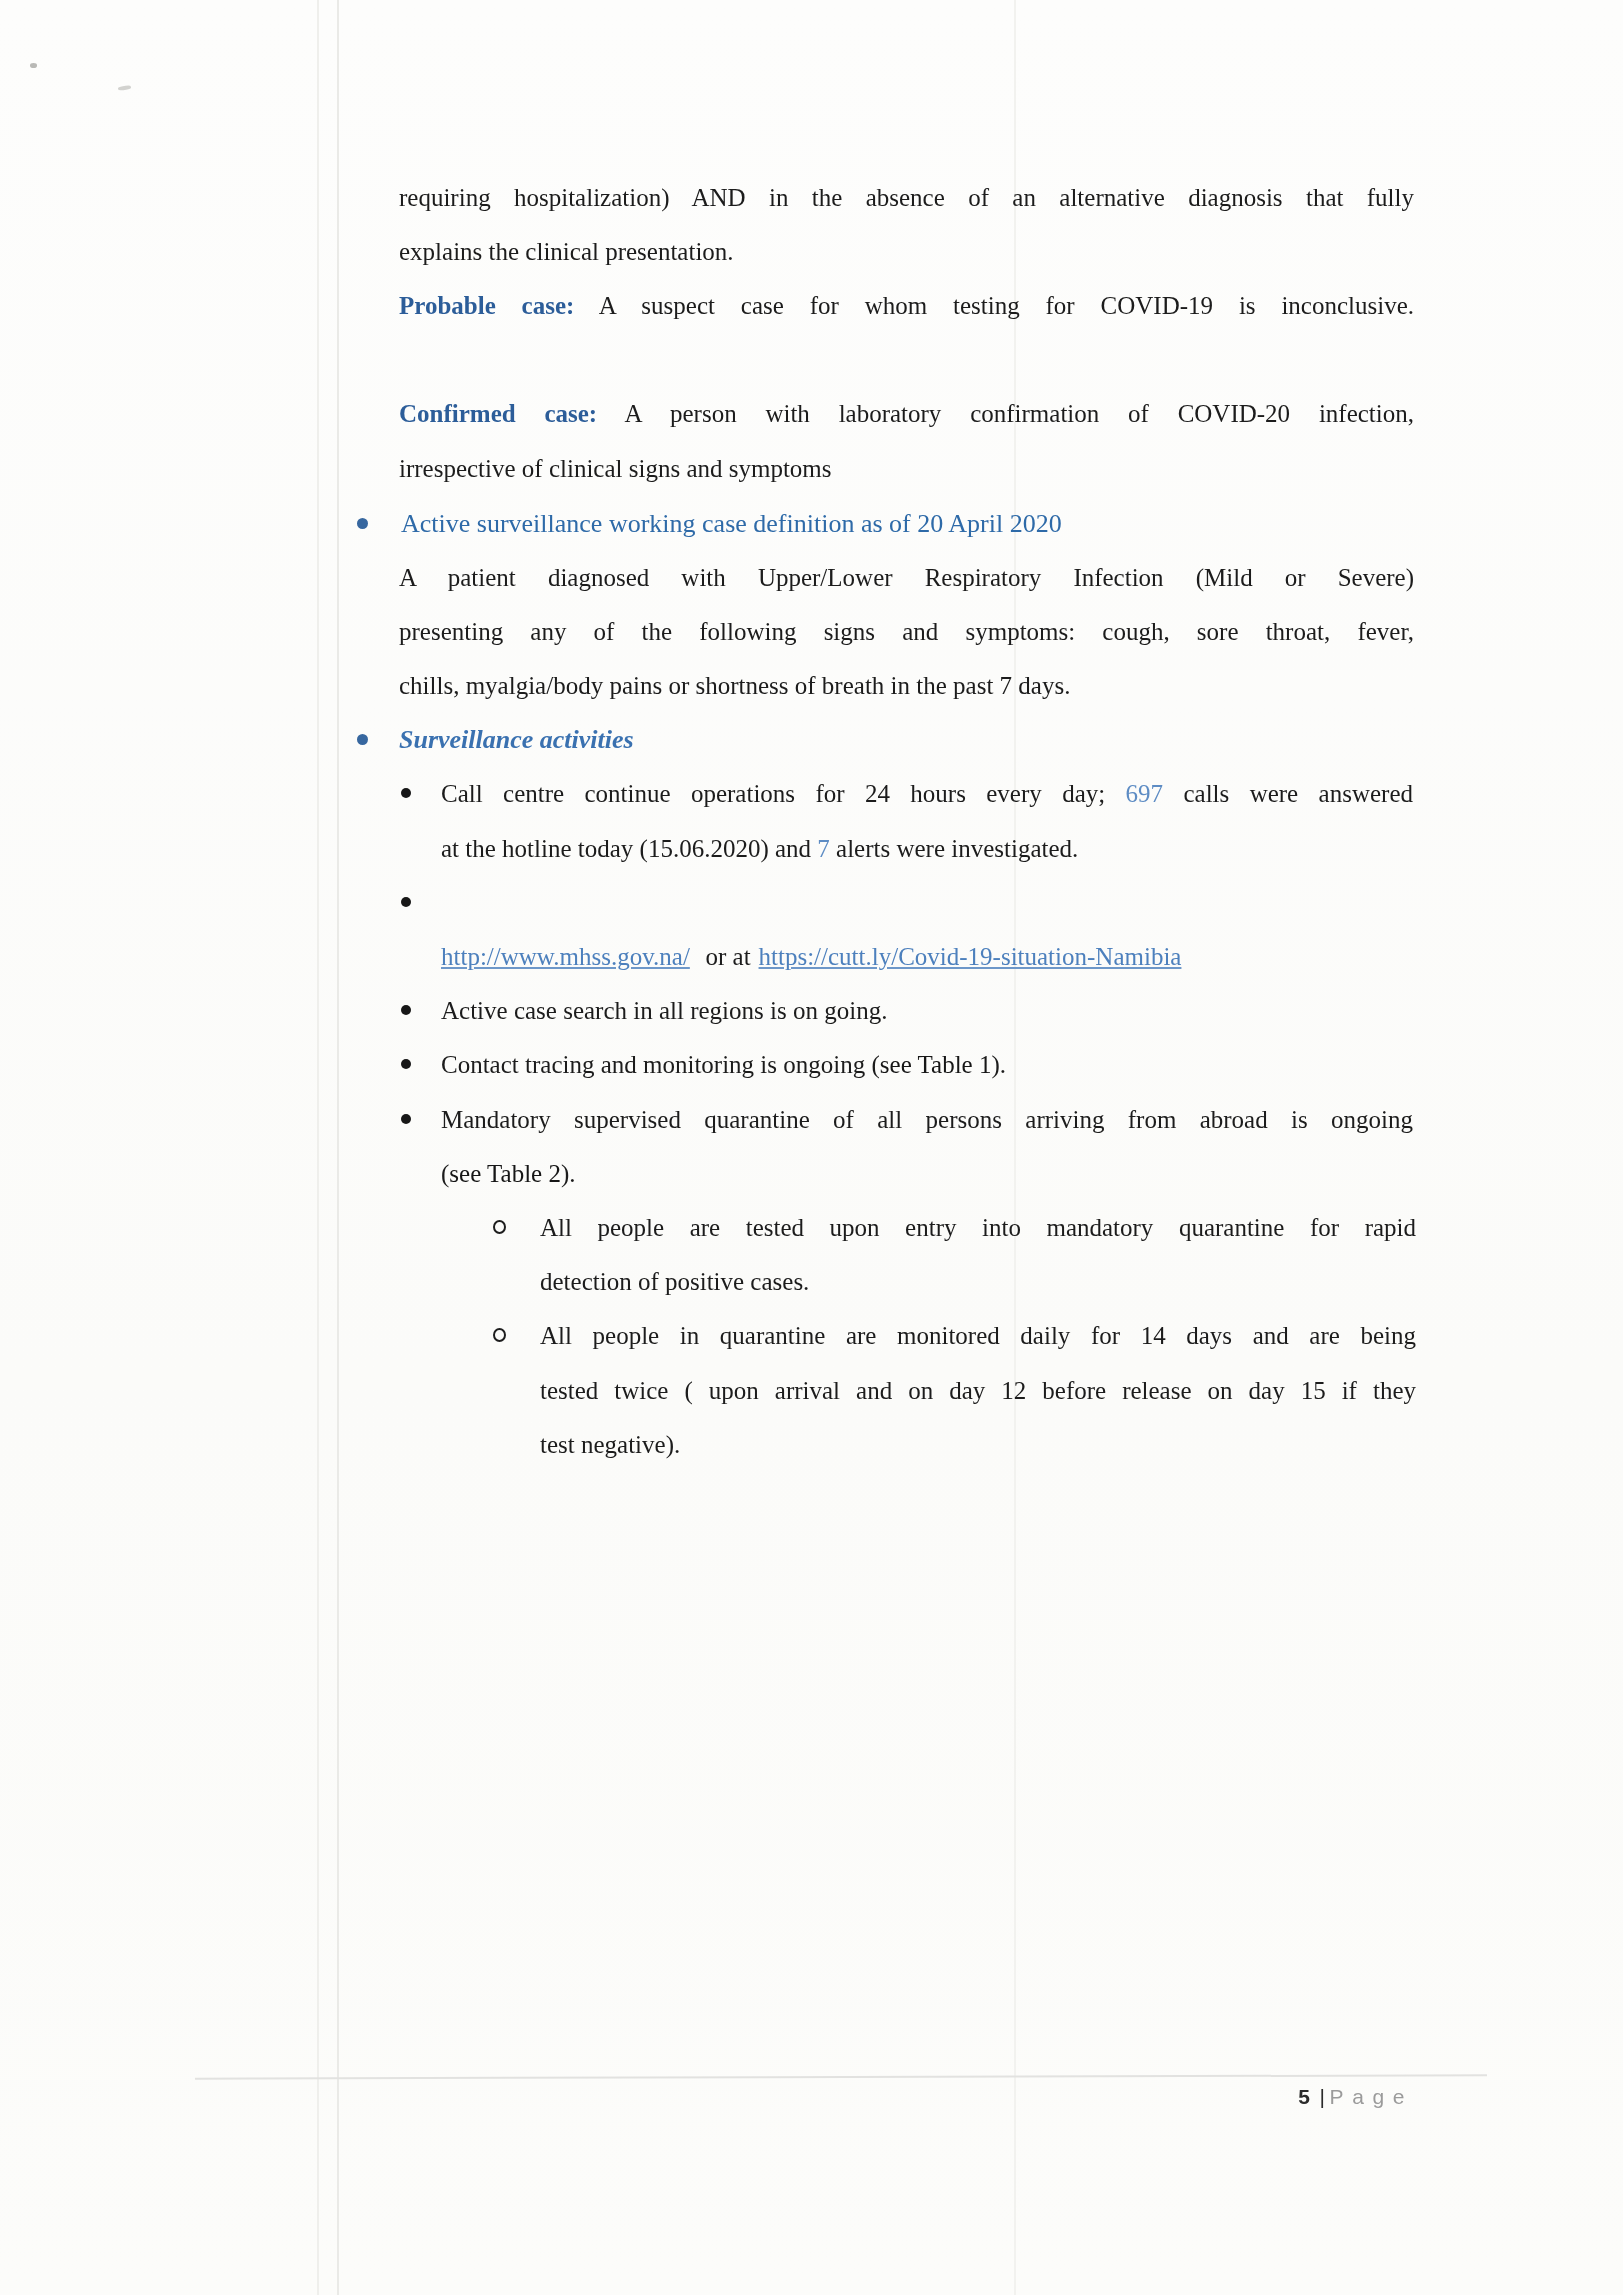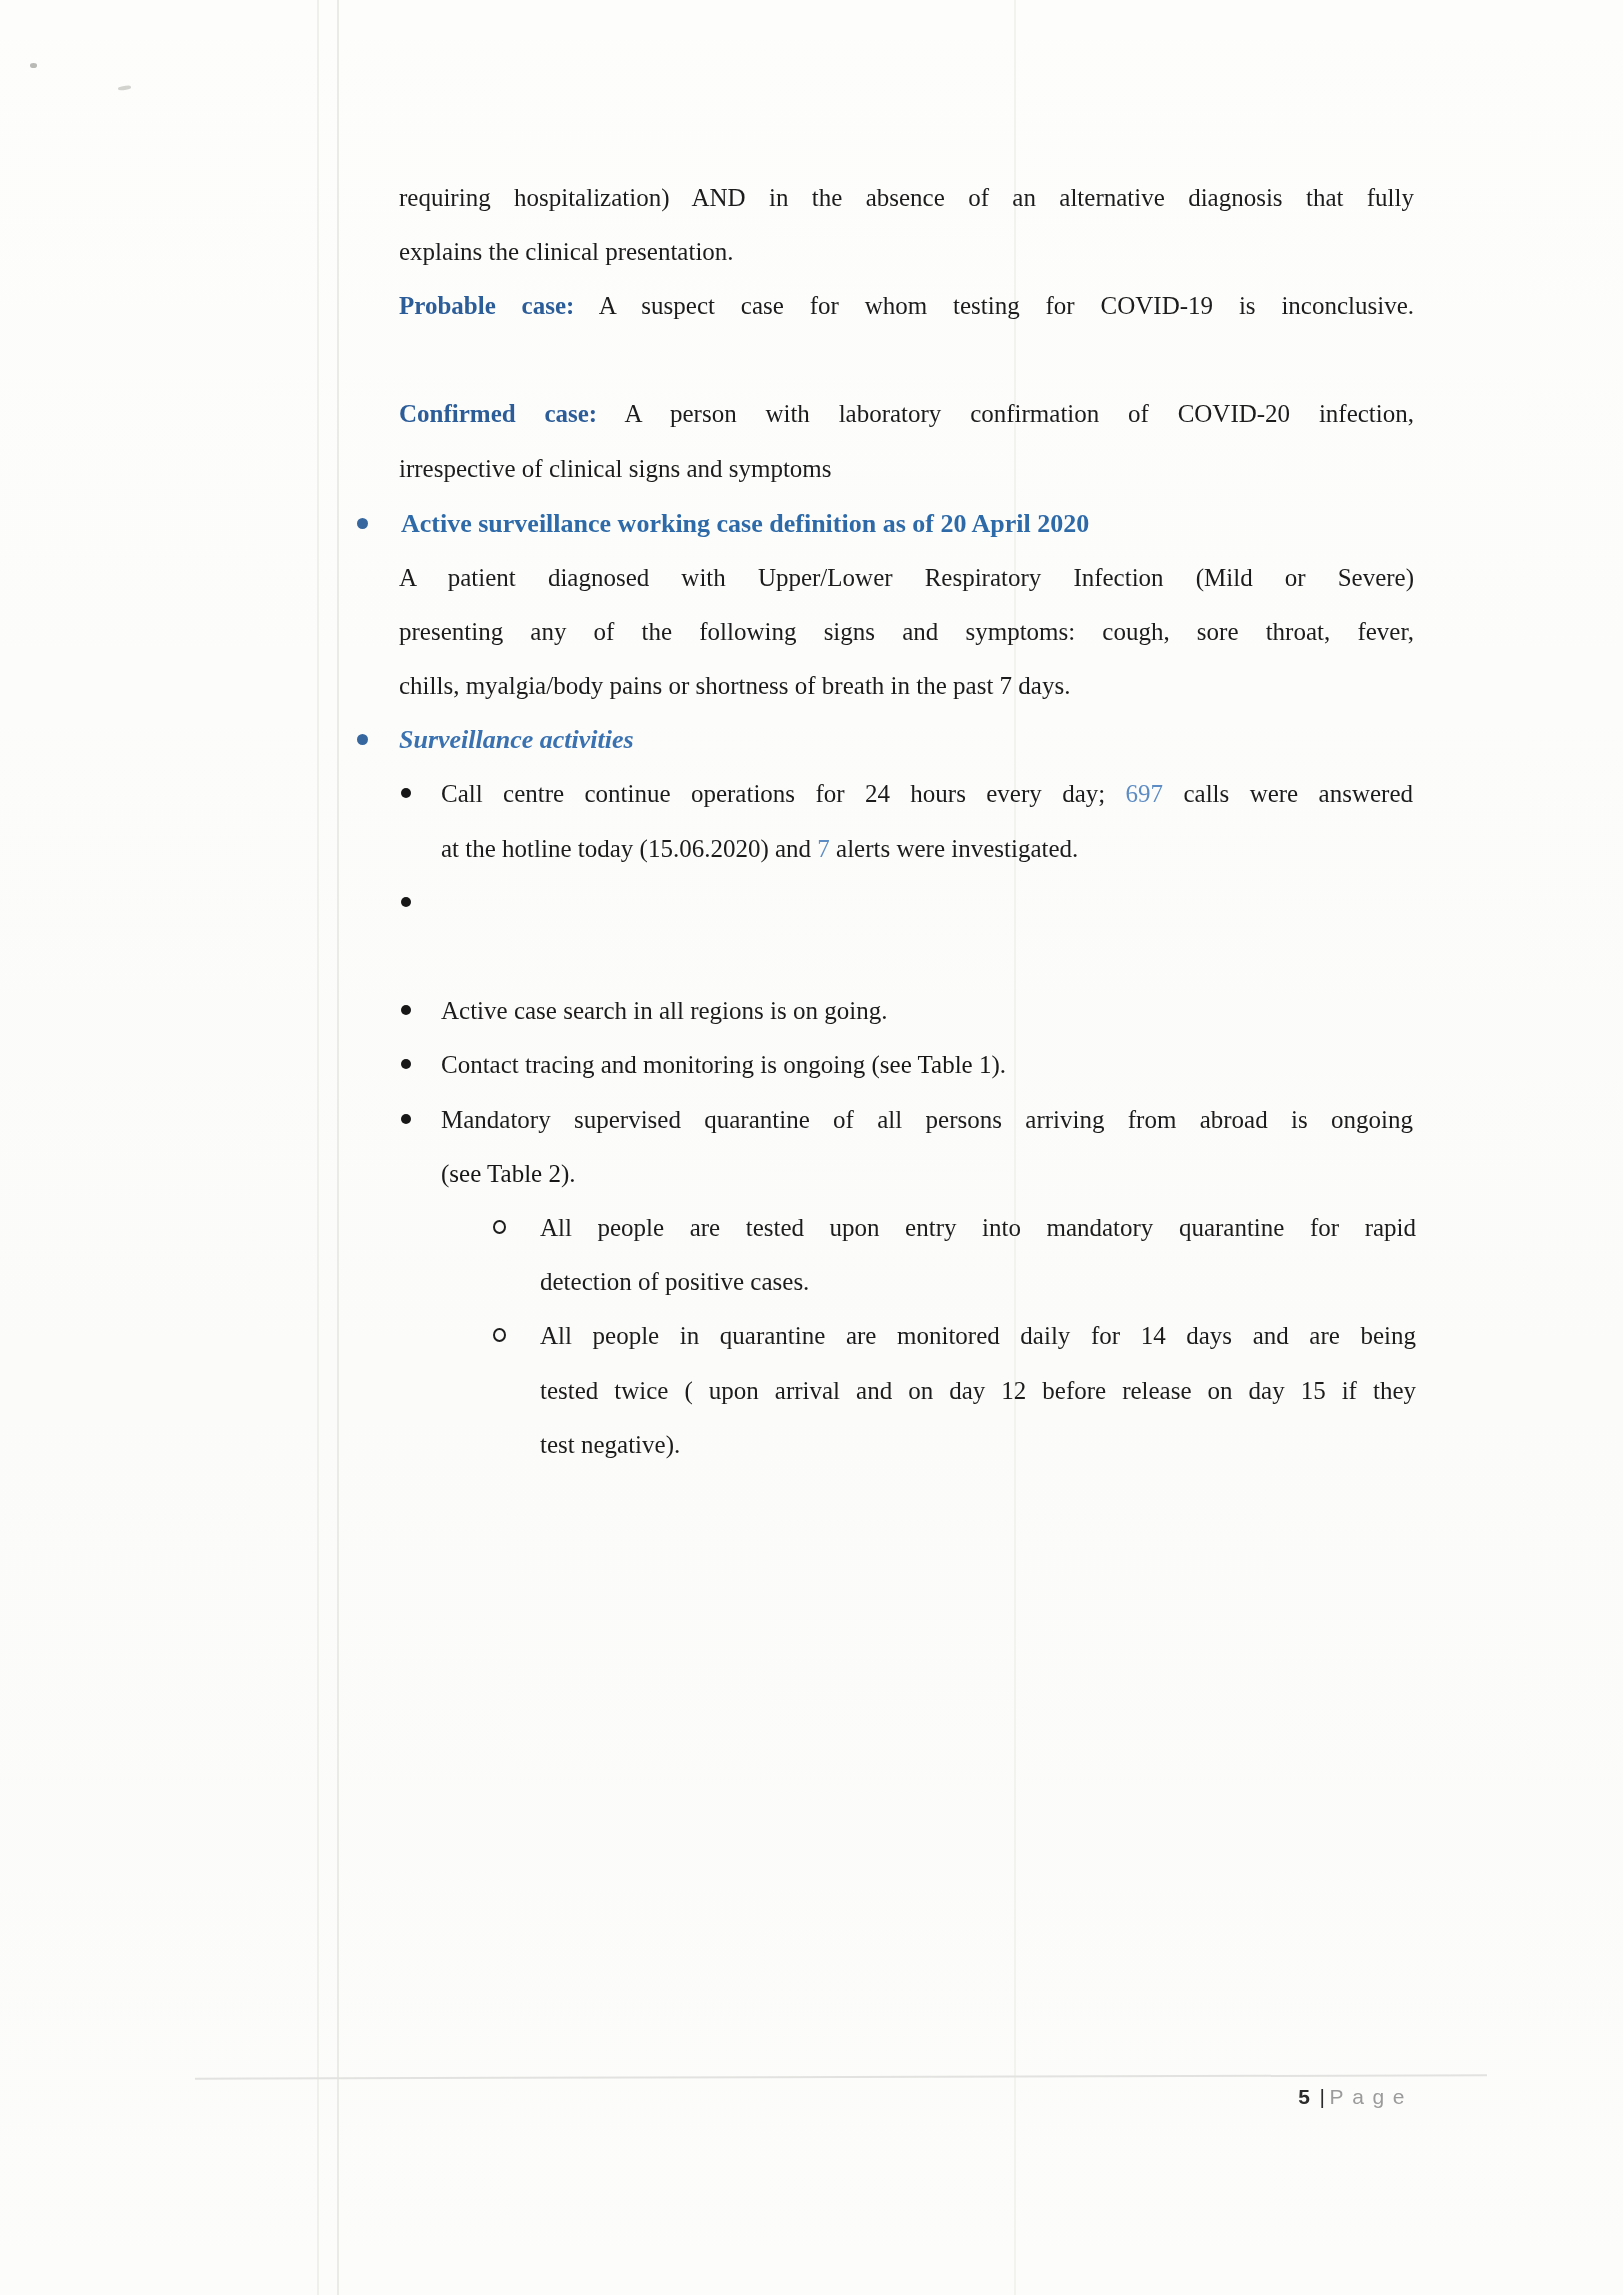--- a/index.html
+++ b/index.html
@@ -13,21 +13,21 @@
   .ln{
     position:absolute;
     font:25px/55px "Liberation Serif", serif;
     color:#1c1c1c;
     letter-spacing:0px;
   }
   .j{text-align:justify;text-align-last:justify;}
   .nw{white-space:nowrap;}
   
   .bb{color:#2c5d99;font-weight:bold;}                       
-  .hd{color:#2e6aa8;font-weight:bold;font-size:26px;}        
+  .hd{color:#2e6aa8;font-weight:normal;font-size:26px;}        
   .bbi{color:#3a71b0;font-weight:bold;font-style:italic;font-size:26px;} 
   .sb{color:#5d8cc4;}                                        
   .lk{color:#4d80bd;text-decoration:underline;text-decoration-color:#6d97c9;}
   .bd{font-weight:normal;color:#161616;}
   .sep{padding:0 7.9px 0 15.7px;}
   
   .bullet-blue{position:absolute;width:11px;height:11px;border-radius:50%;background:#37679f;}
   .bullet-black{position:absolute;width:10.2px;height:10.2px;border-radius:50%;background:#171717;}
   .bullet-ring{position:absolute;width:9.4px;height:10.2px;border-radius:50%;border:2.4px solid #1d1d1d;background:transparent;}
   
@@ -76,20 +76,21 @@
   <div class="ln nw" style="top:658px;left:399px;width:1015px"><span>chills, myalgia/body pains or shortness of breath in the past 7 days.</span></div>
 
   <div class="bullet-blue" style="top:734px;left:357px;"></div>
   <div class="ln nw" style="top:712px;left:399px;width:1015px"><span class="bbi">Surveillance activities</span></div>
 
   <div class="bullet-black" style="top:788px;left:401px;"></div>
   <div class="ln j" style="top:766px;left:441px;width:972px"><span>Call centre continue operations for 24 hours every day; </span><span class="sb">697</span><span> calls were answered</span></div>
   <div class="ln nw" style="top:821px;left:441px;width:972px"><span>at the hotline today (15.06.2020) and </span><span class="sb">7</span><span> alerts were investigated.</span></div>
 
   <div class="bullet-black" style="top:897px;left:401px;"></div>
+  <div class="ln nw" style="top:929px;left:441px;width:972px"><span class="lk">http://www.mhss.gov.na/</span><span class="sep">or at</span><span class="lk">https://cutt.ly/Covid-19-situation-Namibia</span></div>
 
   <div class="bullet-black" style="top:1005px;left:401px;"></div>
   <div class="ln nw" style="top:983px;left:441px;width:972px"><span>Active case search in all regions is on going.</span></div>
 
   <div class="bullet-black" style="top:1059px;left:401px;"></div>
   <div class="ln nw" style="top:1037px;left:441px;width:972px"><span>Contact tracing and monitoring is ongoing (</span><span class="bd">see Table 1</span><span>).</span></div>
 
   <div class="bullet-black" style="top:1114px;left:401px;"></div>
   <div class="ln j" style="top:1092px;left:441px;width:972px"><span>Mandatory supervised quarantine of all persons arriving from abroad is ongoing</span></div>
   <div class="ln nw" style="top:1146px;left:441px;width:972px"><span>(</span><span class="bd">see Table 2</span><span>).</span></div>

